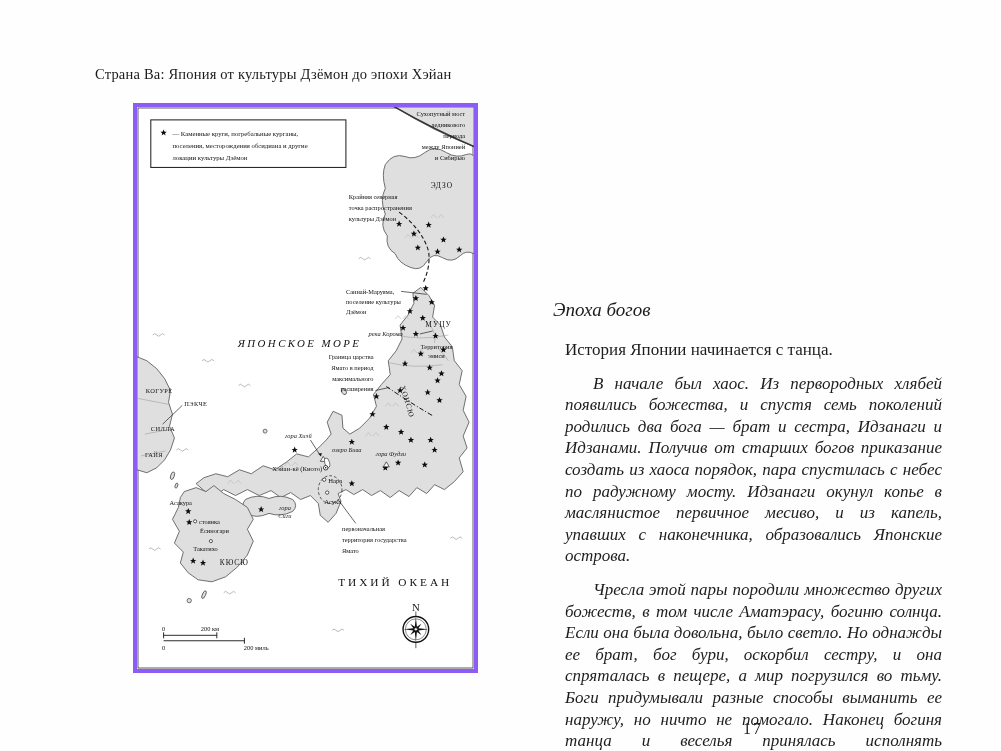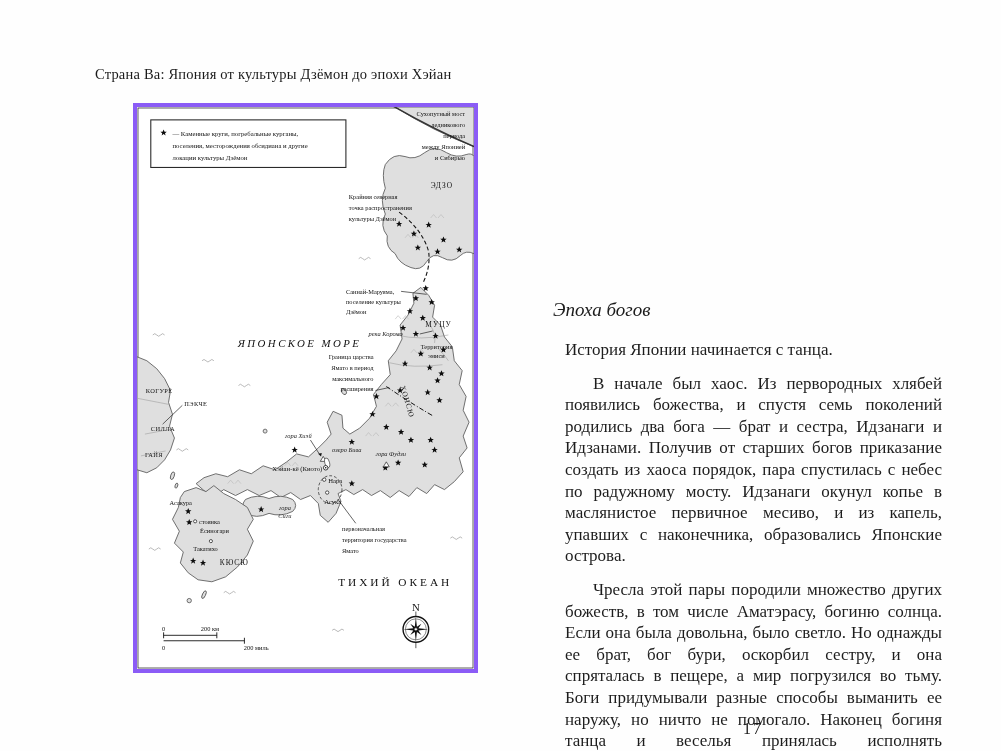--- a/index.html
+++ b/index.html
@@ -19,21 +19,21 @@
   .m-ocean{font-size:11.5px;letter-spacing:3px;}
   .m-leader{stroke:#222;stroke-width:.7;fill:none;}
   .m-thin{stroke:#888;stroke-width:.45;fill:none;}
   .land{fill:#dfdfdf;stroke:#5f5f5f;stroke-width:.9;}
   
   .intro-title{position:absolute;left:551px;top:131px;width:404px;text-align:center;
                font-size:27px;line-height:33px;color:#161616;}
   .section-heading{position:absolute;left:553px;top:299px;font-size:19px;font-style:italic;color:#1b1b1b;}
   .body-col{position:absolute;left:553px;top:327px;width:401px;}
   .body-col p{margin:12px;font-size:17px;line-height:21.6px;text-align:justify;color:#1d1d1d;}
-  .body-col p.indent{text-indent:28px;}
+  .body-col p.indent{text-indent:28px;font-style:italic;}
   .page-number{position:absolute;left:551px;top:680px;width:404px;text-align:center;
                font-size:16px;letter-spacing:2px;color:#1b1b1b;margin-top:40px;}
 </style>
 </head>
 <body>
 
 <div class="spread">
 
   <div class="running-header">Страна Ва: Япония от культуры Дзёмон до эпохи Хэйан</div>
 

